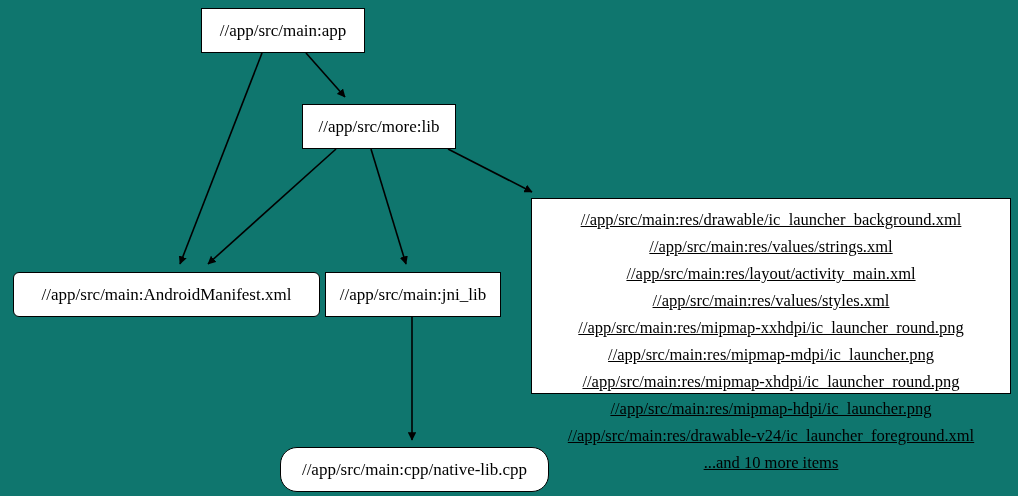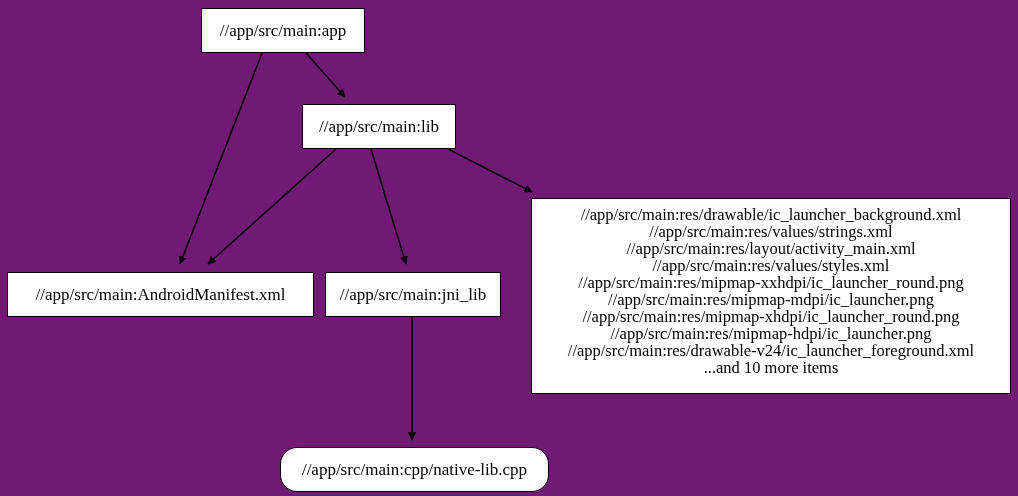--- a/index.html
+++ b/index.html
@@ -4,21 +4,21 @@
 <style>
   html, body {
     margin: 0;
     padding: 0;
     background: #ffffff;
   }
   #canvas {
     position: relative;
     width: 1018px;
     height: 496px;
-    background: #701a75;
+    background: #0f766e;
     overflow: hidden;
     font-family: "Liberation Serif", "DejaVu Serif", serif;
   }
   #edge-layer {
     position: absolute;
     left: 0;
     top: 0;
     width: 1018px;
     height: 496px;
     pointer-events: none;
@@ -39,28 +39,29 @@
   .node-label {
     font-size: 17px;
     letter-spacing: 0px;
   }
   .node-multi {
     align-items: flex-start;
     padding-top: 7px;
   }
   .node-multi .node-label {
     font-size: 16.5px;
-    line-height: 17px;
+    line-height: 27px;
     display: block;
     width: 100%;
+    text-decoration: underline;
   }
   
   #node-app        { left: 201px; top: 8px;   width: 164px; height: 45px; }
   #node-lib        { left: 302px; top: 104px; width: 154px; height: 45px; }
-  #node-manifest   { left: 7px;   top: 272px; width: 307px; height: 45px; }
+  #node-manifest   { left: 13px;   top: 272px; width: 307px; height: 45px; border-radius: 6px; }
   #node-jnilib     { left: 325px; top: 272px; width: 176px; height: 45px; align-items: center; }
   #node-nativelib  { left: 280px; top: 447px; width: 269px; height: 45px; border-radius: 17px; }
   #node-res        { left: 531px; top: 198px; width: 480px; height: 196px; }
 </style>
 </head>
 <body>
 
 <div id="canvas">
 
   <svg id="edge-layer" viewBox="0 0 1018 496" width="1018" height="496" xmlns="http://www.w3.org/2000/svg">
@@ -93,21 +94,21 @@
     <g>
       <line x1="412" y1="317" x2="412" y2="440" stroke="#000000" stroke-width="1.6" marker-end="url(#arrow)"></line>
     </g>
   </svg>
 
   <div class="node" id="node-app">
     <span class="node-label">//app/src/main:app</span>
   </div>
 
   <div class="node" id="node-lib">
-    <span class="node-label">//app/src/main:lib</span>
+    <span class="node-label">//app/src/more:lib</span>
   </div>
 
   <div class="node" id="node-manifest">
     <span class="node-label">//app/src/main:AndroidManifest.xml</span>
   </div>
 
   <div class="node" id="node-jnilib">
     <span class="node-label">//app/src/main:jni_lib</span>
   </div>
 

